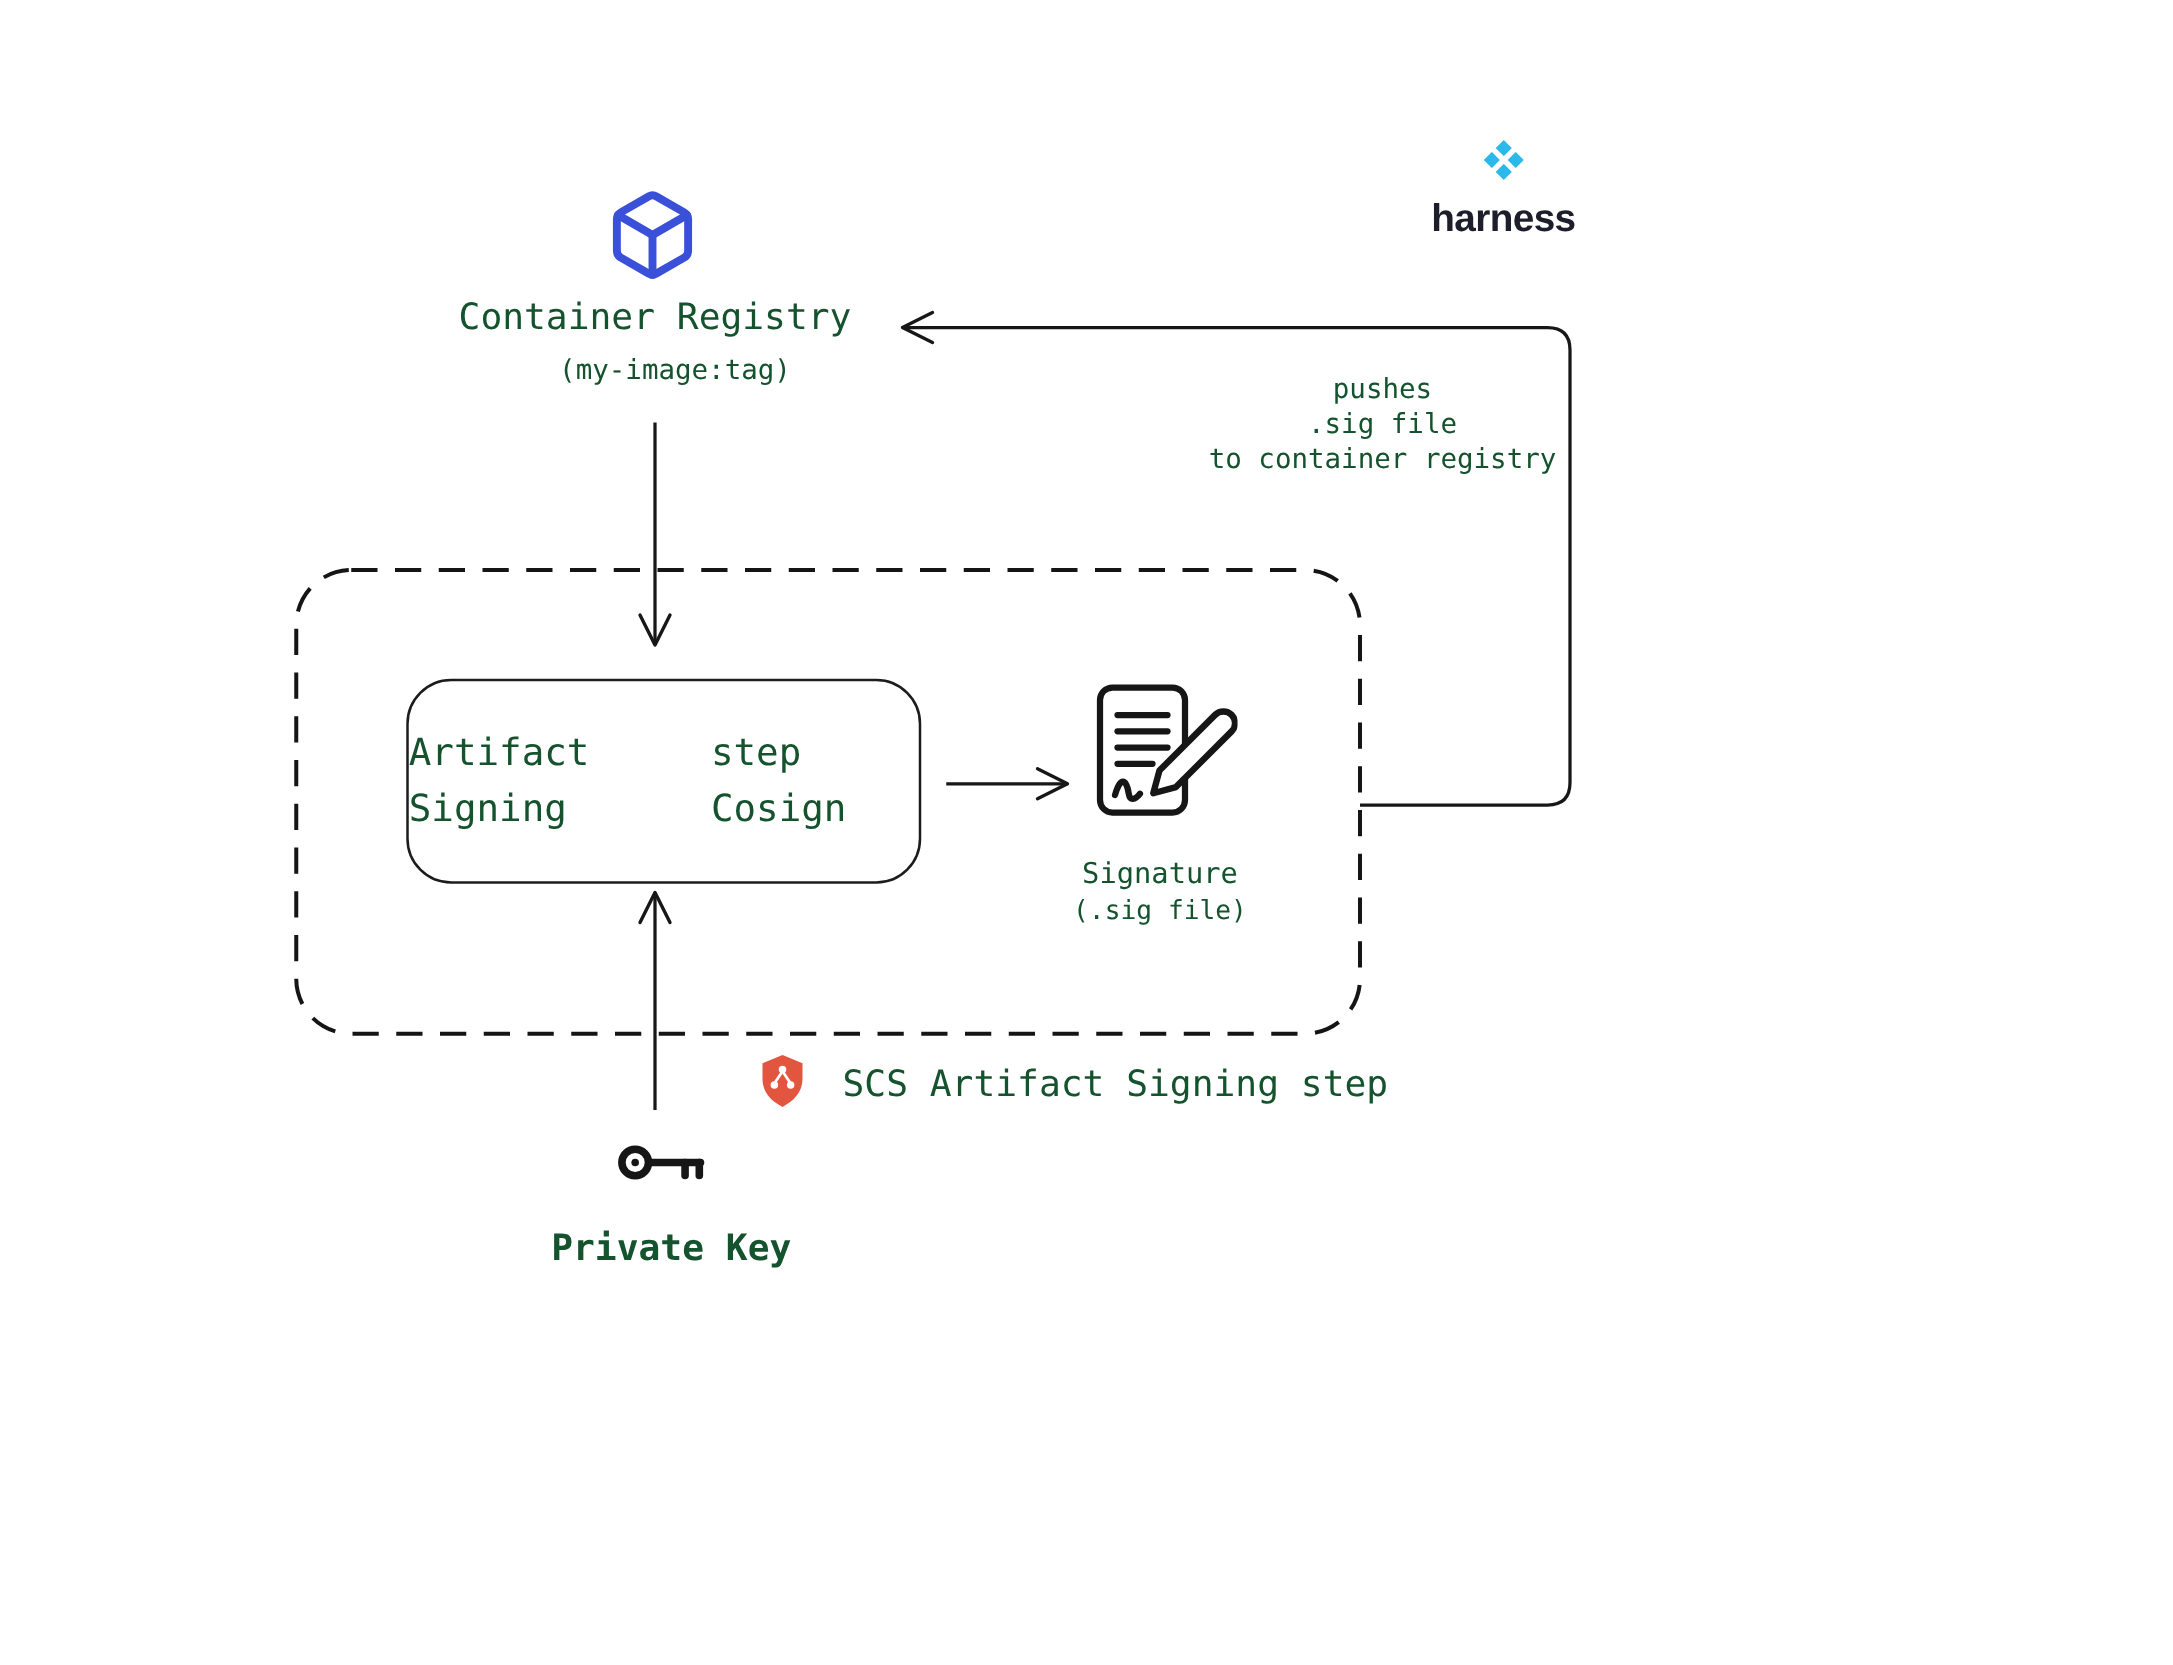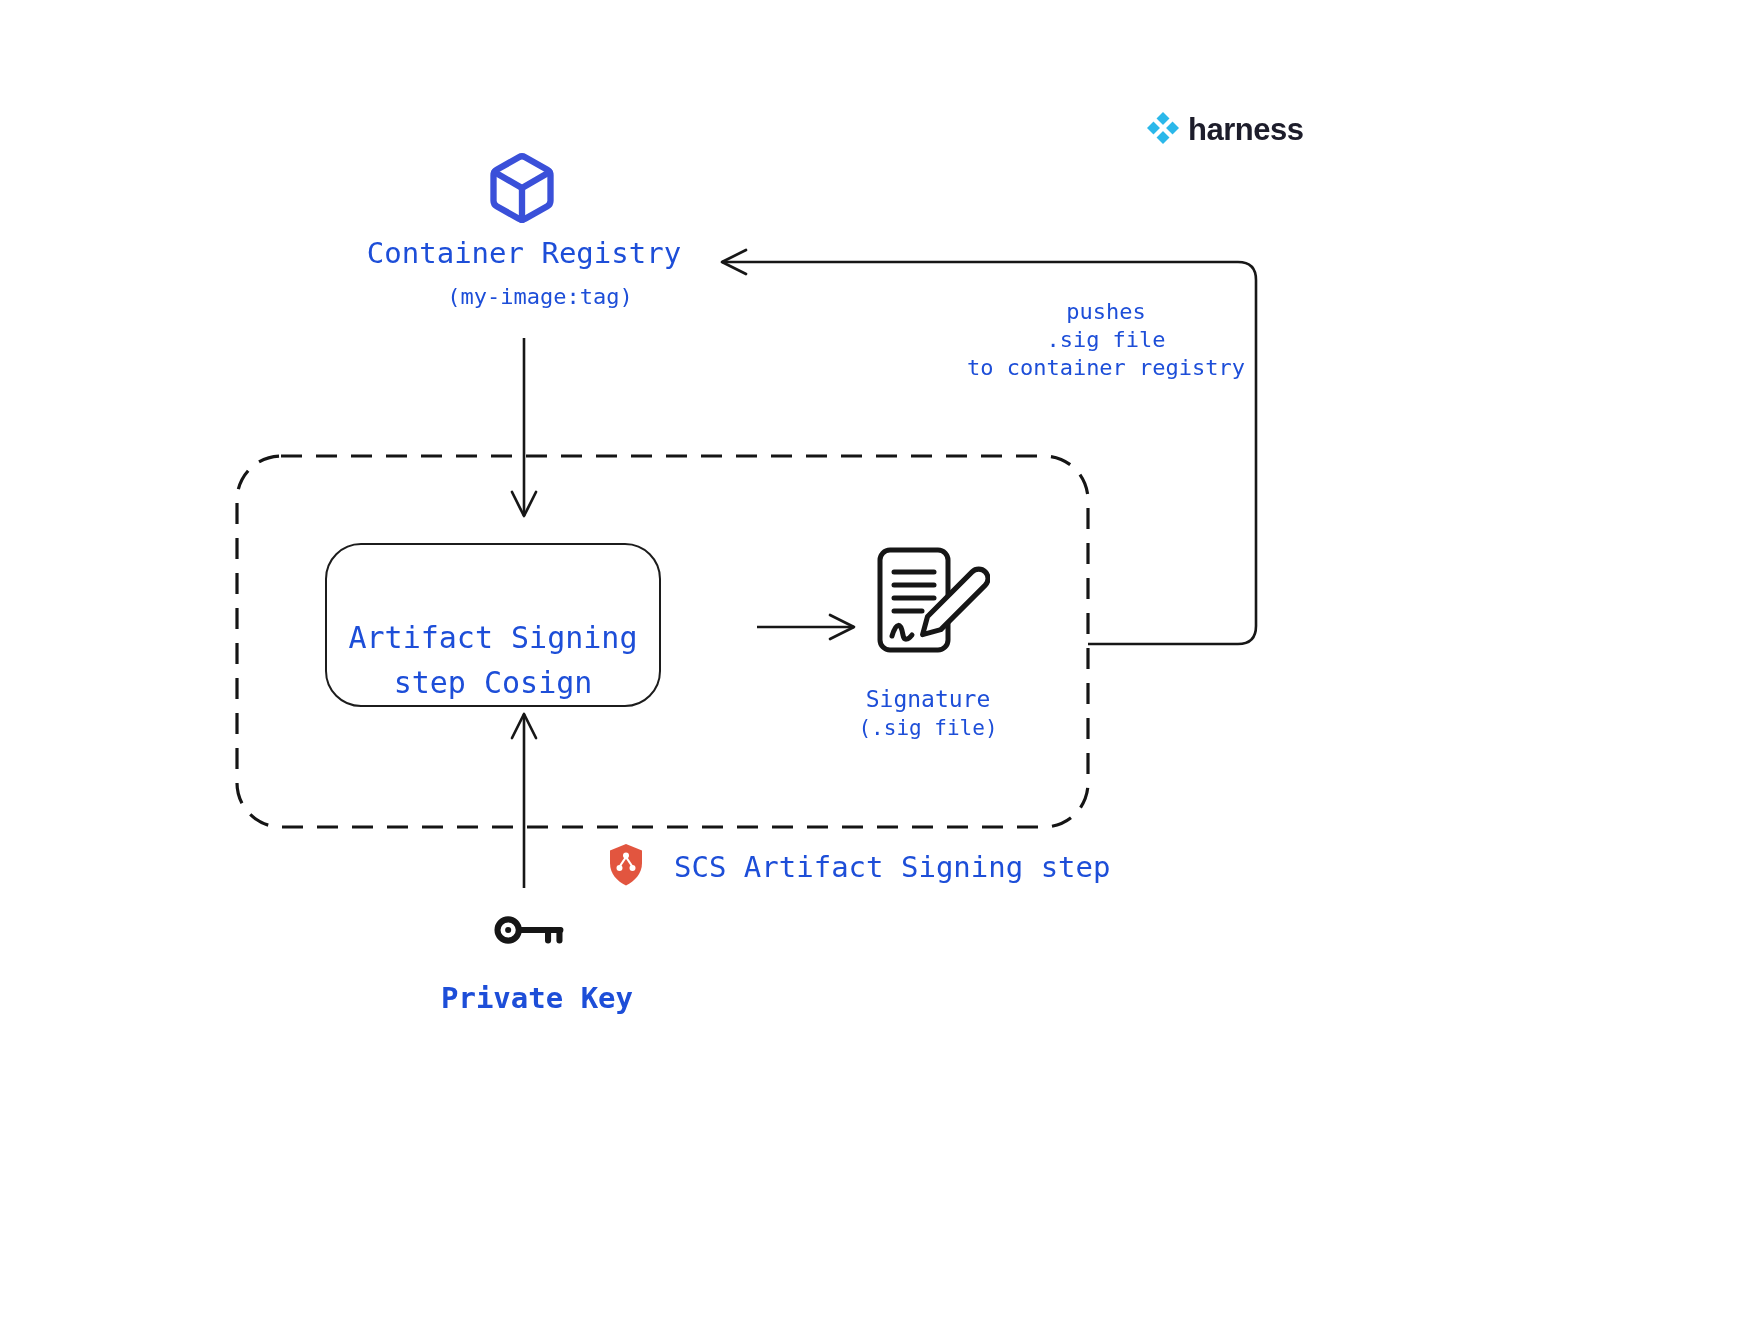--- a/index.html
+++ b/index.html
@@ -6,48 +6,48 @@
   #canvas {
     position: relative;
     width: 1738px;
     height: 1332px;
     background: #ffffff;
     overflow: hidden;
     font-family: "DejaVu Sans Mono", monospace;
     color: #171717;
   }
   .abs { position: absolute; }
-  .mono { font-family: "DejaVu Sans Mono", monospace; color: #1d4ed8; }
+  .mono { font-family: "DejaVu Sans Mono", monospace; color: #14532d; }
   .center { text-align: center; }
 
   
   #wires { position: absolute; left: 0; top: 0; width: 1738px; height: 1332px; pointer-events: none; z-index: 1; }
 
-  .layer { z-index: 2; }
+  .layer { z-index: 2; flex-direction: column; }
 
   
   .brand { left: 1145px; top: 110px; display: flex; align-items: center; gap: 7px; }
   .brand-word {
     font-family: "Liberation Sans", sans-serif;
     font-weight: 700;
     font-size: 31px;
     letter-spacing: -0.5px;
     color: #1d1d2b;
   }
 
   
   .registry-icon { left: 484px; top: 150px; width: 76px; height: 76px; }
   .registry-title { left: 294px; top: 236px; width: 460px; font-size: 29px; font-weight: 500; }
   .registry-sub { left: 310px; top: 284px; width: 460px; font-size: 22px; }
 
   
   .signing-box {
-    left: 325px; top: 543px; width: 336px; height: 164px;
+    left: 325px; top: 543px; width: 412px; height: 164px;
     border: 2.5px solid #1c1c1c; border-radius: 36px;
-    display: flex; flex-direction: column; align-items: center; justify-content: flex-end;
+    display: flex; flex-direction: row; align-items: center; justify-content: center;
     font-size: 30px; line-height: 45px; background: #ffffff;
     box-sizing: border-box;
   }
 
   
   .sig-icon { left: 868px; top: 544px; width: 122px; height: 122px; }
   .sig-title { left: 778px; top: 686px; width: 300px; font-size: 23px; }
   .sig-sub { left: 778px; top: 716px; width: 300px; font-size: 21px; }
 
   

